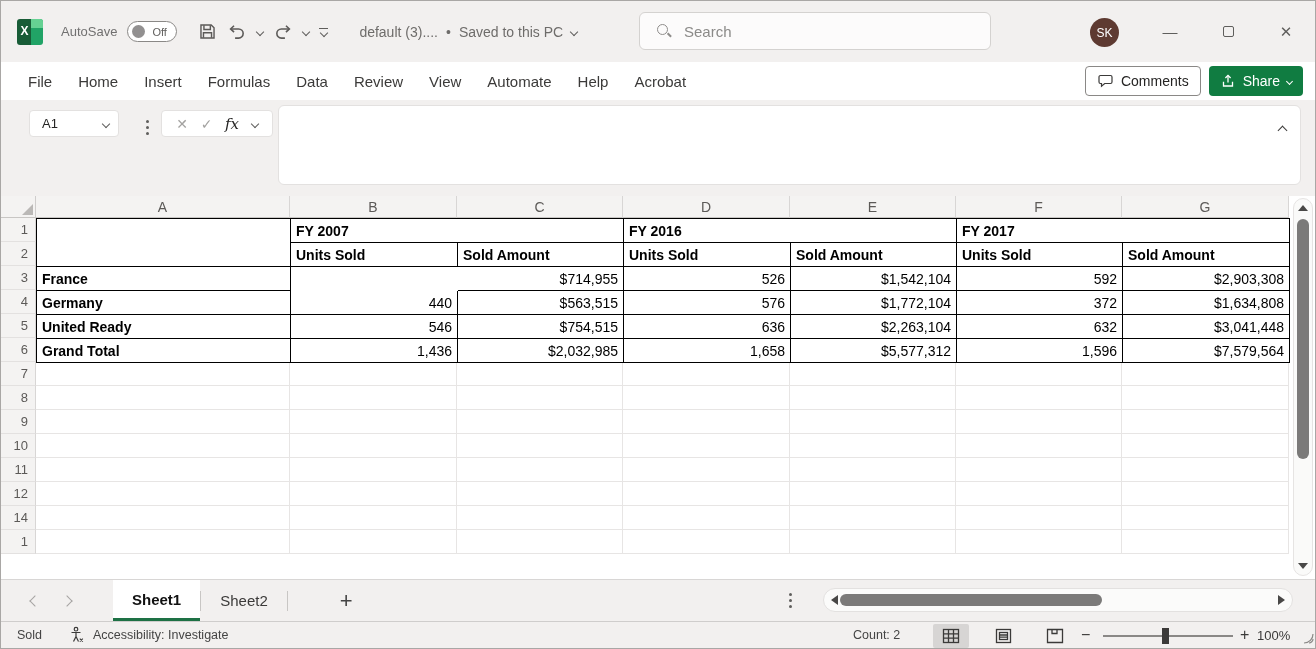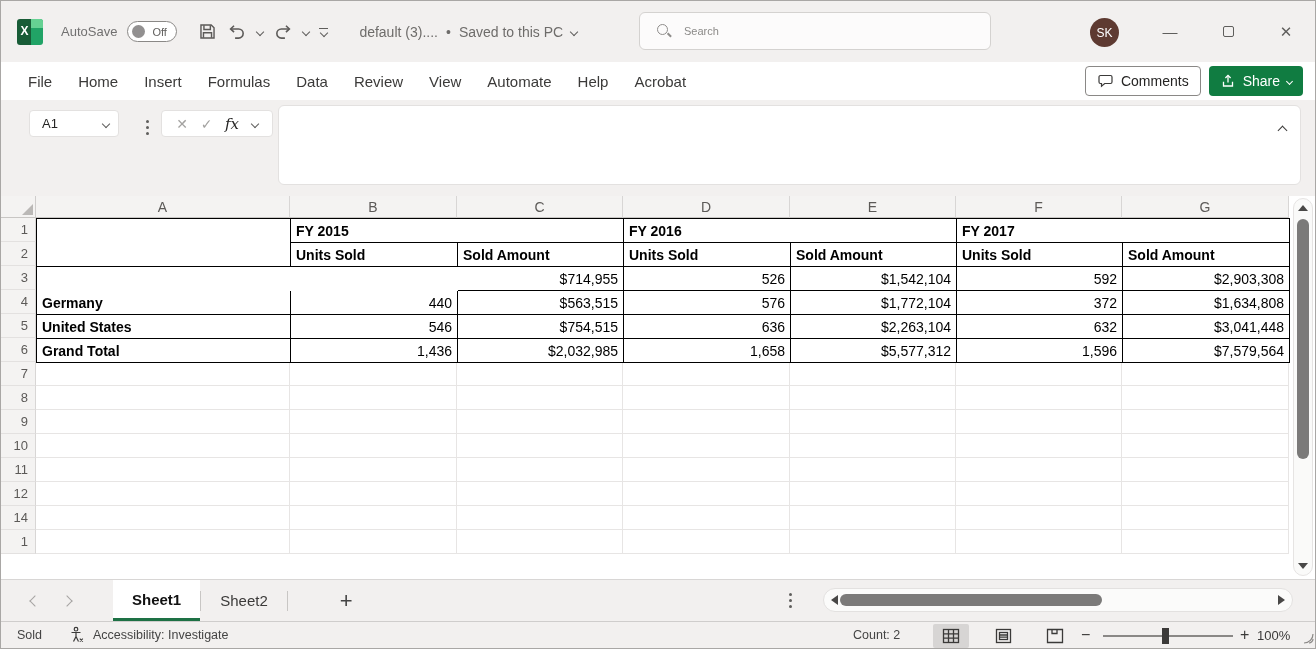--- a/index.html
+++ b/index.html
@@ -21,21 +21,21 @@
   .qat .btn { display:flex; align-items:center; justify-content:center; height:30px; padding:0 5px; }
   .chev { width:6px; height:6px; border-right:1.4px solid #5f5e5c; border-bottom:1.4px solid #5f5e5c; transform:rotate(45deg); display:inline-block; }
   .chev.up { transform:rotate(-135deg); }
   .qat-custom { display:flex; flex-direction:column; align-items:center; gap:1px; padding:0 6px; }
   .qat-custom .bar { width:9px; height:0; border-top:1.5px solid #5f5e5c; }
   .doc-title { margin-left:26px; display:flex; align-items:center; gap:8px; font-size:14px; color:#6e6c6a; }
   .searchbox { position:absolute; left:638px; top:11px; width:352px; height:38px; background:#fcfbfb; border:1px solid #d4d2d0; border-radius:6px; display:flex; align-items:center; padding-left:16px; gap:12px; }
   .search-glyph { width:16px; height:16px; position:relative; }
   .search-glyph::before { content:""; position:absolute; left:1px; top:1px; width:9px; height:9px; border:1.6px solid #8f8d8b; border-radius:50%; }
   .search-glyph::after { content:""; position:absolute; left:11px; top:11px; width:5px; height:1.6px; background:#8f8d8b; transform:rotate(45deg); }
-  .searchbox .ph { font-size:11px; color:#8b8a88; }
+  .searchbox .ph { font-size:15px; color:#8b8a88; }
   .avatar { position:absolute; left:1089px; top:17px; width:29px; height:29px; border-radius:50%; background:#5e3a31; color:#fff; font-size:12px; display:flex; align-items:center; justify-content:center; }
   .win-controls { position:absolute; right:0; top:0; height:100%; display:flex; }
   .win-btn { width:58px; height:100%; display:flex; align-items:center; justify-content:center; color:#5f5e5c; font-size:15px; }
   .max-glyph { width:11px; height:11px; border:1.3px solid #5f5e5c; border-radius:2px; }
 
   
   .menubar { height:38px; background:#fff; display:flex; align-items:center; padding-left:14px; position:relative; flex:0 0 auto; }
   .menu-item { padding:0 13px; font-size:15px; color:#3b3a39; height:100%; display:flex; align-items:center; }
   .ribbon-right { position:absolute; right:12px; top:4px; display:flex; gap:8px; height:30px; }
   .comments-btn { display:flex; align-items:center; gap:7px; border:1px solid #8a8886; border-radius:4px; background:#fff; padding:0 11px; font-size:14px; color:#252423; }
@@ -391,46 +391,47 @@
           <div class="gc" style="width: 254px;"></div>
           <div class="gc" style="width: 167px;"></div>
           <div class="gc" style="width: 166px;"></div>
           <div class="gc" style="width: 167px;"></div>
           <div class="gc" style="width: 166px;"></div>
           <div class="gc" style="width: 166px;"></div>
           <div class="gc" style="width: 167px;"></div>
         </div>
         <div class="xl-table">
         <div class="tc" style="grid-row:1/3;grid-column:1"></div>
-        <div class="tc bold" style="grid-row:1;grid-column:2/4">FY 2015</div>
+        <div class="tc bold" style="grid-row:1;grid-column:2/4">FY 2007</div>
         <div class="tc bold" style="grid-row:1;grid-column:4/6">FY 2016</div>
         <div class="tc bold" style="grid-row:1;grid-column:6/8">FY 2017</div>
 
         <div class="tc bold" style="grid-row:2;grid-column:2">Units Sold</div>
         <div class="tc bold" style="grid-row:2;grid-column:3">Sold Amount</div>
         <div class="tc bold" style="grid-row:2;grid-column:4">Units Sold</div>
         <div class="tc bold" style="grid-row:2;grid-column:5">Sold Amount</div>
         <div class="tc bold" style="grid-row:2;grid-column:6">Units Sold</div>
         <div class="tc bold" style="grid-row:2;grid-column:7">Sold Amount</div>
 
+        <div class="tc bold" style="grid-row:3;grid-column:1">France</div>
         <div class="tc num" style="grid-row:3;grid-column:3">$714,955</div>
         <div class="tc num" style="grid-row:3;grid-column:4">526</div>
         <div class="tc num" style="grid-row:3;grid-column:5">$1,542,104</div>
         <div class="tc num" style="grid-row:3;grid-column:6">592</div>
         <div class="tc num" style="grid-row:3;grid-column:7">$2,903,308</div>
 
         <div class="tc bold" style="grid-row:4;grid-column:1">Germany</div>
         <div class="tc num" style="grid-row:4;grid-column:2">440</div>
         <div class="tc num" style="grid-row:4;grid-column:3">$563,515</div>
         <div class="tc num" style="grid-row:4;grid-column:4">576</div>
         <div class="tc num" style="grid-row:4;grid-column:5">$1,772,104</div>
         <div class="tc num" style="grid-row:4;grid-column:6">372</div>
         <div class="tc num" style="grid-row:4;grid-column:7">$1,634,808</div>
 
-        <div class="tc bold" style="grid-row:5;grid-column:1">United States</div>
+        <div class="tc bold" style="grid-row:5;grid-column:1">United Ready</div>
         <div class="tc num" style="grid-row:5;grid-column:2">546</div>
         <div class="tc num" style="grid-row:5;grid-column:3">$754,515</div>
         <div class="tc num" style="grid-row:5;grid-column:4">636</div>
         <div class="tc num" style="grid-row:5;grid-column:5">$2,263,104</div>
         <div class="tc num" style="grid-row:5;grid-column:6">632</div>
         <div class="tc num" style="grid-row:5;grid-column:7">$3,041,448</div>
 
         <div class="tc bold" style="grid-row:6;grid-column:1">Grand Total</div>
         <div class="tc num" style="grid-row:6;grid-column:2">1,436</div>
         <div class="tc num" style="grid-row:6;grid-column:3">$2,032,985</div>

